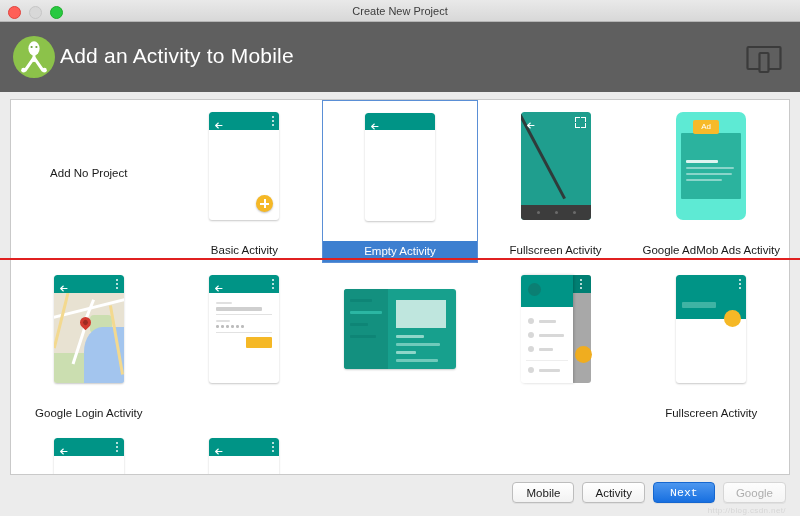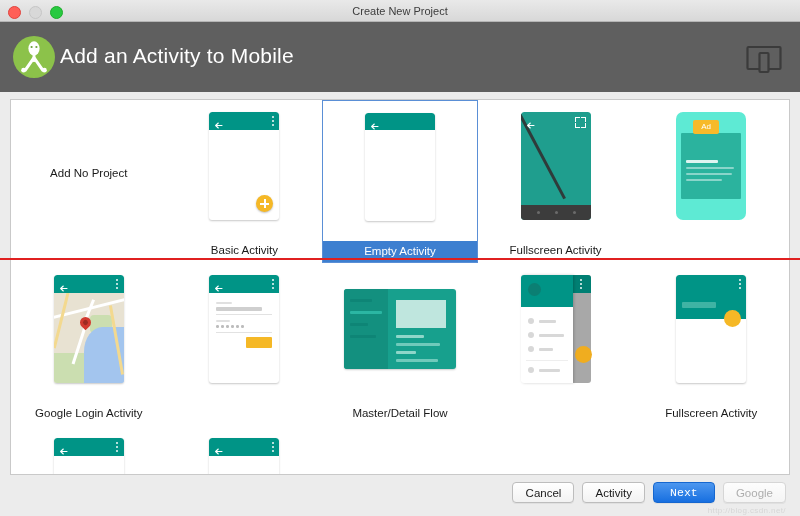--- a/index.html
+++ b/index.html
@@ -489,20 +489,23 @@
               <div class="admob-body">
                 <div class="admob-inner"></div>
                 <div class="ad-badge">Ad</div>
                 <span class="ad-line" style="left:10px; top:48px; width:32px;"></span>
                 <span class="ad-line dim" style="left:10px; top:55px; width:48px;"></span>
                 <span class="ad-line dim" style="left:10px; top:61px; width:46px;"></span>
                 <span class="ad-line dim" style="left:10px; top:67px; width:36px;"></span>
               </div>
             </div>
           </div>
+          <div class="label-bar">
+              <div class="cell-label">Google AdMob Ads Activity</div>
+            </div>
         </div>
 
       </div>
 
       <div class="row">
 
         <div class="cell">
           <div class="thumb-box">
             <div class="phone">
               <div class="appbar"></div>
@@ -575,23 +578,20 @@
               <span class="md-line" style="left:6px; top:22px; width:32px; background:#2bb6a3;"></span>
               <span class="md-line" style="left:6px; top:34px; width:18px; background:#0e8576;"></span>
               <span class="md-line" style="left:6px; top:46px; width:26px; background:#0e8576;"></span>
               <div class="md-detail-img"></div>
               <span class="md-line" style="left:52px; top:46px; width:28px; background:#8fd6c9;"></span>
               <span class="md-line" style="left:52px; top:54px; width:44px; background:#6fcabb;"></span>
               <span class="md-line" style="left:52px; top:62px; width:20px; background:#8fd6c9;"></span>
               <span class="md-line" style="left:52px; top:70px; width:42px; background:#6fcabb;"></span>
             </div>
           </div>
-          <div class="label-bar">
-              <div class="cell-label">Master/Detail Flow</div>
-            </div>
         </div>
 
         <div class="cell">
           <div class="thumb-box">
             <div class="nav-body">
               <div class="nav-gray"></div>
               <div class="nav-topright"></div>
               <span class="kebab" style="right:8px; top:4px; z-index:3;">
                   <i></i>
                   <i></i>
@@ -675,21 +675,21 @@
         <div class="cell"></div>
       </div>
 
     </div>
   </div>
 
   <div class="red-line"></div>
 
   <div class="footer">
     <div class="btn-row">
-      <div class="btn">Cancel</div>
+      <div class="btn">Mobile</div>
       <div class="btn">Activity</div>
       <div class="btn primary">Next</div>
       <div class="btn disabled">Google</div>
     </div>
     <div class="watermark">http://blog.csdn.net/</div>
   </div>
 
 </div>
 
 </body></html>

